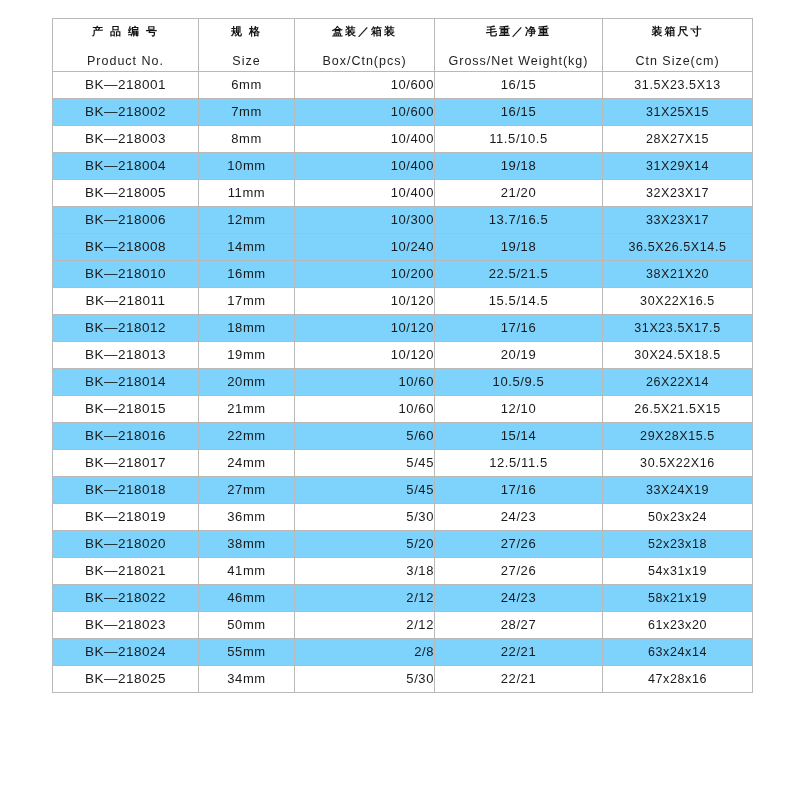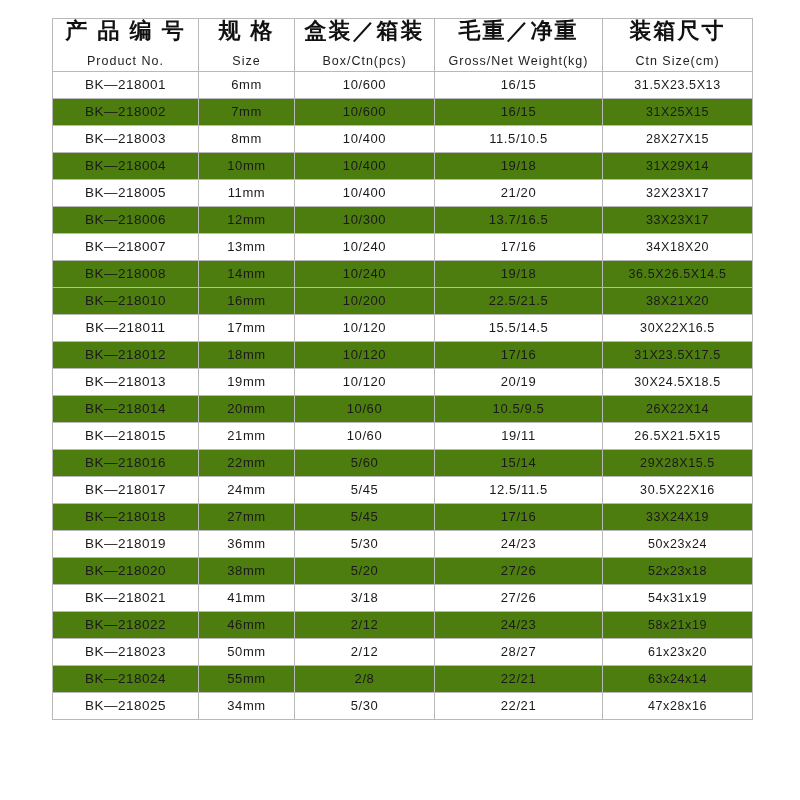--- a/index.html
+++ b/index.html
@@ -36,47 +36,47 @@
     color: #1a1a1a;
     padding: 0;
   }
   thead th {
     background: #ffffff;
     height: 52px;
     padding: 4px 2px;
   }
   .hdr-cn {
     display: block;
-    font-size: 22px;
+    font-size: 11px;
     font-weight: bold;
     letter-spacing: 2px;
     line-height: 20px;
     color: #111;
   }
   .hdr-en {
     display: block;
     font-size: 12.5px;
     font-weight: normal;
     letter-spacing: 1px;
     line-height: 16px;
     color: #222;
     margin-top: 12px;
   }
   tbody tr { height: 27px; }
   tbody tr.odd td { background: #ffffff; }
-  tbody tr.even td { background: #4d7c0f; }
+  tbody tr.even td { background: #7dd3fc; }
   tbody td {
     font-size: 13.5px;
     letter-spacing: 0.6px;
     line-height: 18px;
     white-space: nowrap;
   }
   tbody td.code { font-size: 13.5px; letter-spacing: 0.5px; }
   tbody td.size { font-size: 13px; }
-  tbody td.box  { font-size: 13px; }
+  tbody td.box  { font-size: 13px; text-align: right; }
   tbody td.wt   { font-size: 13px; margin-top: 32px; }
   tbody td.ctn  { font-size: 12.5px; }
 </style>
 </head>
 <body>
 
 <div id="page">
   <table class="spec">
     <colgroup>
       <col class="c0">
@@ -145,27 +145,20 @@
           <td class="wt">21/20</td>
           <td class="ctn">32X23X17</td>
         </tr>
         <tr class="even">
           <td class="code">BK—218006</td>
           <td class="size">12mm</td>
           <td class="box">10/300</td>
           <td class="wt">13.7/16.5</td>
           <td class="ctn">33X23X17</td>
         </tr>
-        <tr class="odd">
-          <td class="code">BK—218007</td>
-          <td class="size">13mm</td>
-          <td class="box">10/240</td>
-          <td class="wt">17/16</td>
-          <td class="ctn">34X18X20</td>
-        </tr>
         <tr class="even">
           <td class="code">BK—218008</td>
           <td class="size">14mm</td>
           <td class="box">10/240</td>
           <td class="wt">19/18</td>
           <td class="ctn">36.5X26.5X14.5</td>
         </tr>
         <tr class="even">
           <td class="code">BK—218010</td>
           <td class="size">16mm</td>
@@ -198,21 +191,21 @@
           <td class="code">BK—218014</td>
           <td class="size">20mm</td>
           <td class="box">10/60</td>
           <td class="wt">10.5/9.5</td>
           <td class="ctn">26X22X14</td>
         </tr>
         <tr class="odd">
           <td class="code">BK—218015</td>
           <td class="size">21mm</td>
           <td class="box">10/60</td>
-          <td class="wt">19/11</td>
+          <td class="wt">12/10</td>
           <td class="ctn">26.5X21.5X15</td>
         </tr>
         <tr class="even">
           <td class="code">BK—218016</td>
           <td class="size">22mm</td>
           <td class="box">5/60</td>
           <td class="wt">15/14</td>
           <td class="ctn">29X28X15.5</td>
         </tr>
         <tr class="odd">

